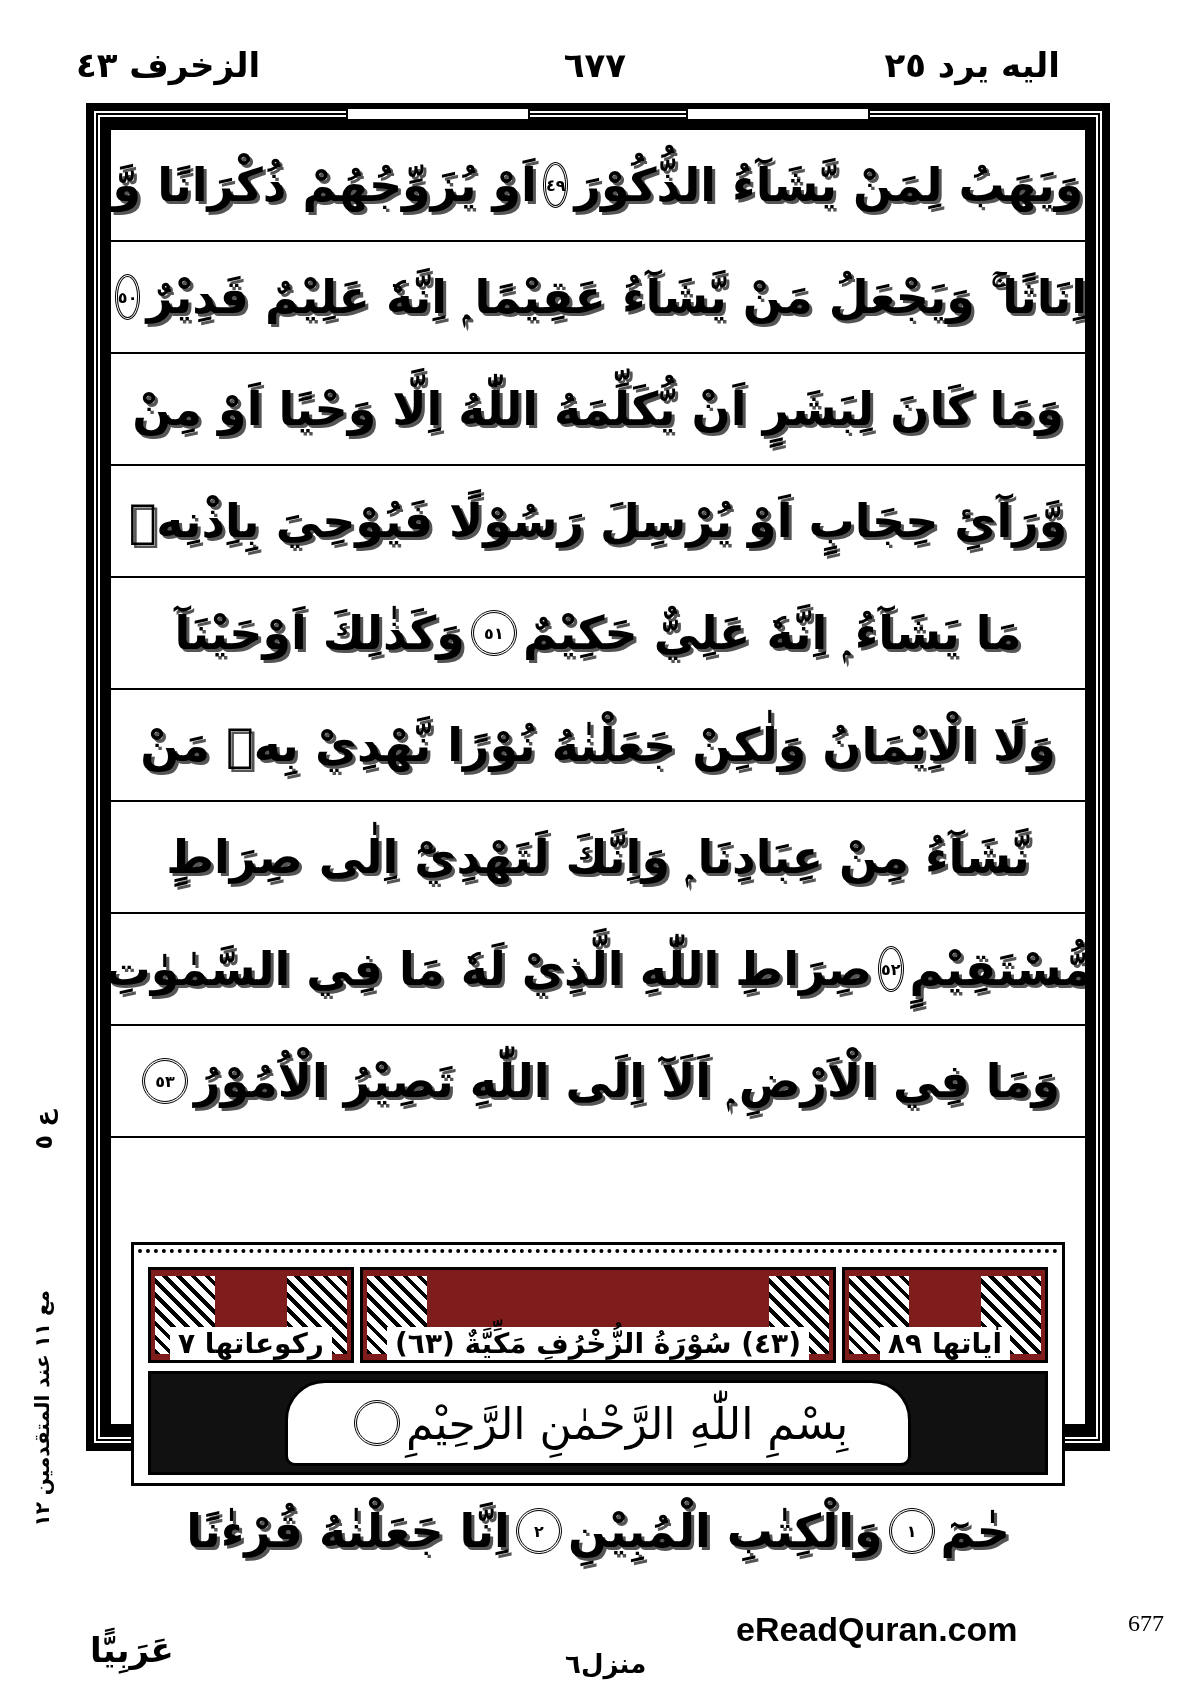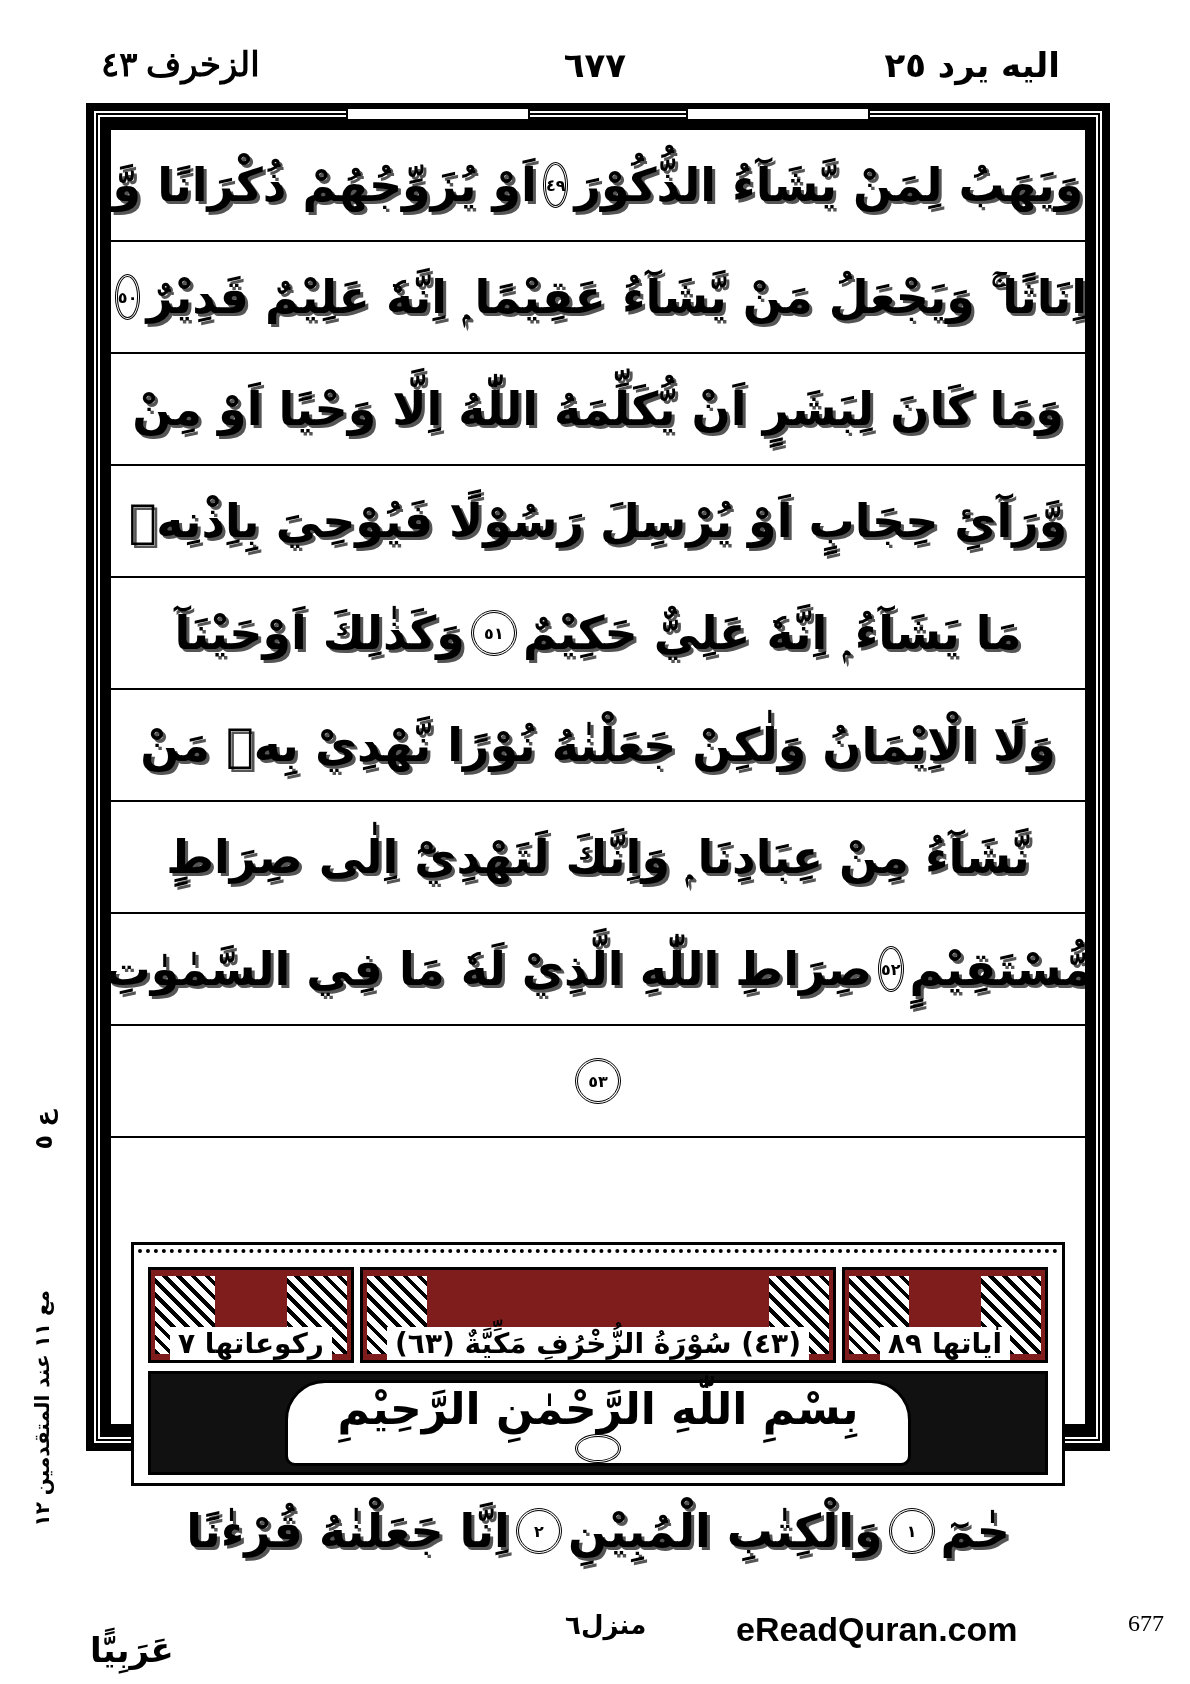--- a/index.html
+++ b/index.html
@@ -1,41 +1,41 @@
 <!DOCTYPE html>
 <html><head>
 <meta charset="utf-8">
 <style>
   html,body{margin:0;padding:0;background:#fff;}
   body{width:1190px;height:1684px;position:relative;overflow:hidden;font-family:"DejaVu Sans",sans-serif;color:#000;}
   .hdr{position:absolute;top:48px;font-size:34px;font-weight:bold;direction:rtl;line-height:1;}
-  .hdr-left{left:101px;font-family:Liberation Serif, serif;}
+  .hdr-left{left:76px;}
   .hdr-center{left:0;right:0;text-align:center;}
   .hdr-right{right:130px;}
   .frame{position:absolute;left:86px;top:103px;width:1024px;height:1348px;background:#000;}
   .frame-inner-orn{position:absolute;left:8px;top:8px;right:8px;bottom:8px;border:6px double #fff;}
   .page{position:absolute;left:22px;top:24px;right:22px;bottom:24px;background:#fff;border:3px solid #000;}
   .strip{position:absolute;height:10px;background:#fff;border:2px solid #000;}
   .line{height:110px;border-bottom:2px solid #000;display:flex;align-items:center;justify-content:center;direction:rtl;font-family:"DejaVu Sans",sans-serif;font-weight:bold;font-size:46px;white-space:nowrap;overflow:hidden;padding:0 14px;text-shadow:3px 3px 0 #555;}
   .ayah{display:inline-flex;width:40px;height:40px;border:3px double #000;border-radius:50%;align-items:center;justify-content:center;font-size:16px;margin:0 6px;text-shadow:none;font-weight:bold;text-align:center;}
   .surah-box{position:absolute;left:20px;right:20px;top:1112px;height:238px;border:3px solid #000;background:#fff;}
   .dots{position:absolute;left:4px;right:4px;top:4px;height:10px;border-top:4px dotted #000;}
   .surah-row{position:absolute;left:14px;right:14px;top:22px;height:96px;display:flex;direction:rtl;gap:6px;}
   .s-cell{border:3px solid #000;display:flex;align-items:flex-end;justify-content:center;font-weight:bold;font-size:28px;background:#7f1d1d;position:relative;}
   .s-cell::before,.s-cell::after{content:"";position:absolute;top:6px;bottom:6px;width:60px;background:repeating-linear-gradient(45deg,#000 0 4px,#fff 4px 10px);}
   .s-cell::before{right:4px;}
   .s-cell::after{left:4px;}
   .s-cell span{position:relative;z-index:1;background:#fff;padding:0 8px;}
   .bism{position:absolute;left:14px;right:14px;top:126px;height:98px;border:3px solid #000;background:#111;display:flex;align-items:center;justify-content:center;}
-  .bism-inner{background:#fff;height:80px;width:620px;border:3px solid #000;display:flex;align-items:center;justify-content:center;direction:rtl;font-size:44px;font-weight:bold;border-radius:40px 40px 10px 10px;flex-direction:column;}
+  .bism-inner{background:#fff;height:80px;width:620px;border:3px solid #000;display:flex;align-items:center;justify-content:center;direction:rtl;font-size:44px;font-weight:normal;border-radius:40px 40px 10px 10px;}
   .lastline{position:absolute;left:0;right:0;top:1352px;height:98px;border-bottom:none;}
   .side{position:absolute;left:30px;font-weight:bold;font-size:24px;writing-mode:vertical-rl;transform:rotate(180deg);direction:rtl;}
   .foot{position:absolute;top:1610px;font-weight:bold;}
   .foot-left{left:90px;font-size:34px;direction:rtl;margin-top:20px;}
-  .foot-manzil{left:565px;font-size:26px;direction:rtl;}
+  .foot-manzil{left:565px;font-size:26px;direction:rtl;margin-top:39px;}
   .foot-site{left:736px;font-size:34px;font-family:"Liberation Sans",sans-serif;}
   .foot-num{left:1080px;font-size:24px;font-weight:normal;font-family:"Liberation Serif",serif;margin-left:48px;}
 </style>
 </head>
 <body>
 
 <div class="hdr hdr-left">الزخرف ٤٣</div>
 <div class="hdr hdr-center">٦٧٧</div>
 <div class="hdr hdr-right">اليه يرد ٢٥</div>
 
@@ -72,20 +72,21 @@
       </div>
     <div class="line">
         <span>نَّشَآءُ مِنْ عِبَادِنَا ۭ وَاِنَّكَ لَتَهْدِيْٓ اِلٰى صِرَاطٍ</span>
       </div>
     <div class="line">
         <span>مُّسْتَقِيْمٍ</span>
         <span class="ayah">٥٢</span>
         <span>صِرَاطِ اللّٰهِ الَّذِيْ لَهٗ مَا فِي السَّمٰوٰتِ</span>
       </div>
     <div class="line">
+        <span>وَمَا فِي الْاَرْضِ ۭ اَلَآ اِلَى اللّٰهِ تَصِيْرُ الْاُمُوْرُ</span>
         <span class="ayah">٥٣</span>
       </div>
 
     <div class="surah-box">
       <div class="dots"></div>
       <div class="surah-row">
         <div class="s-cell" style="width:200px;">
             <span>اٰياتها ٨٩</span>
           </div>
         <div class="s-cell" style="flex:1;">

